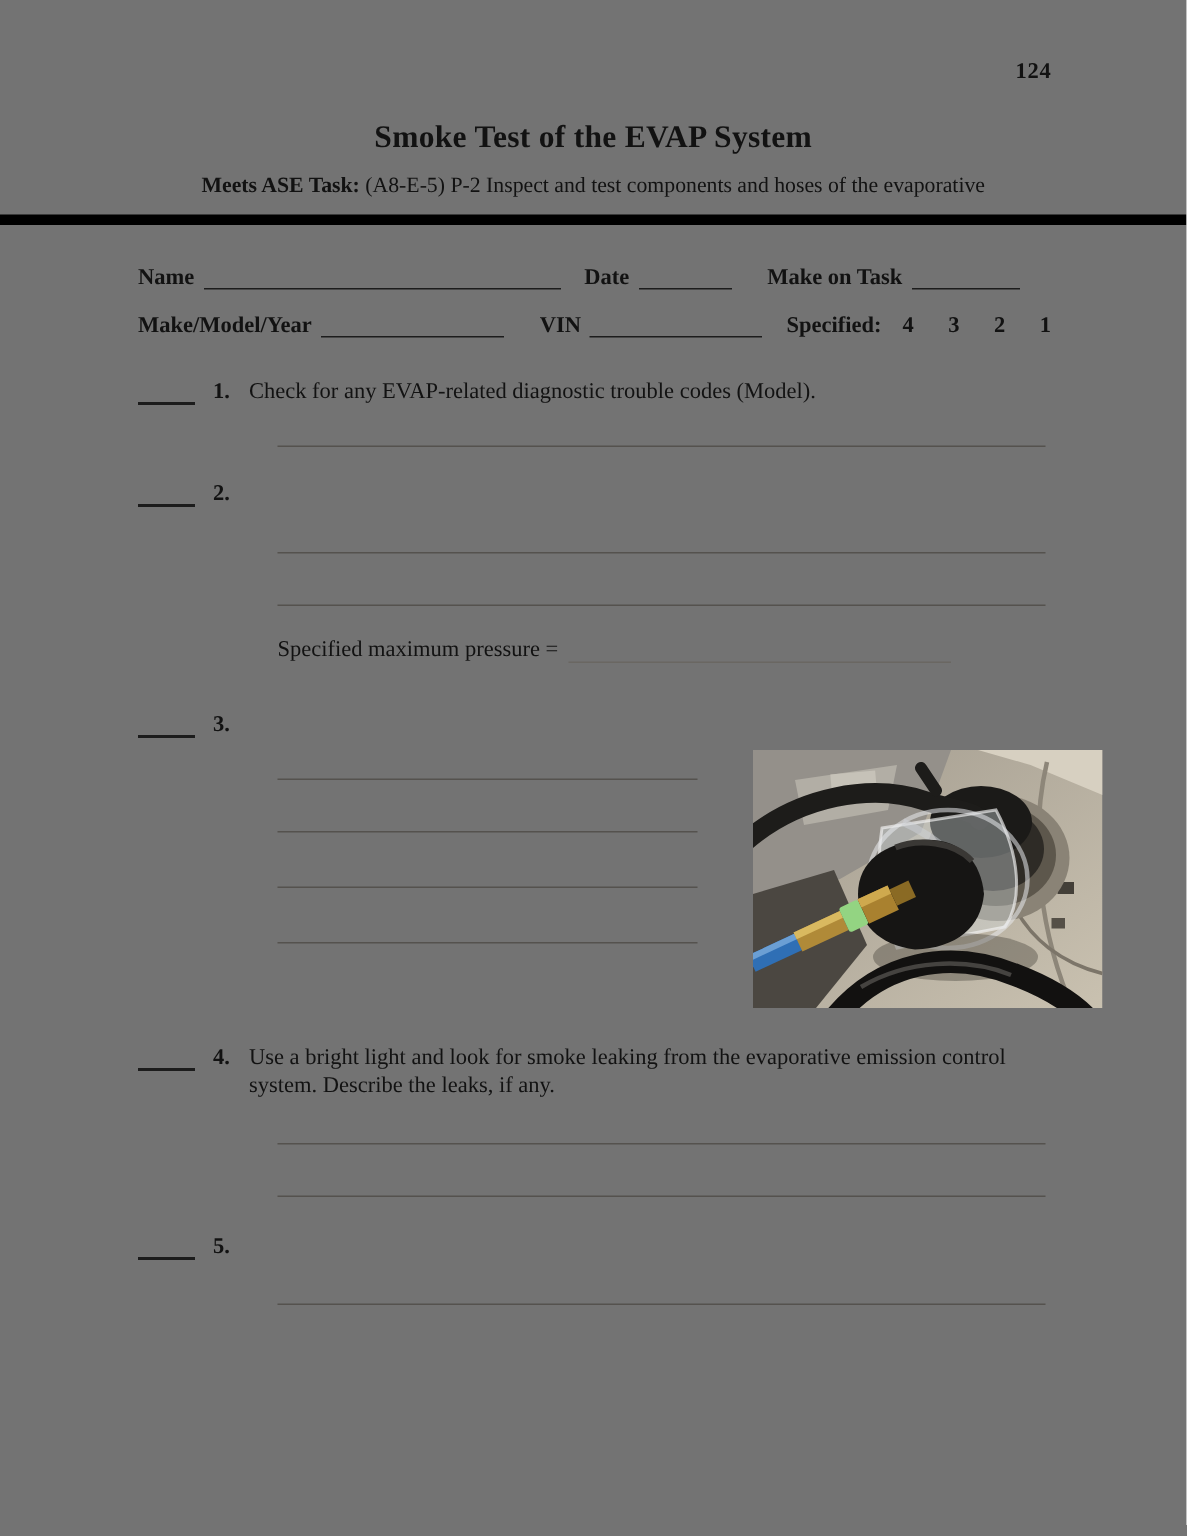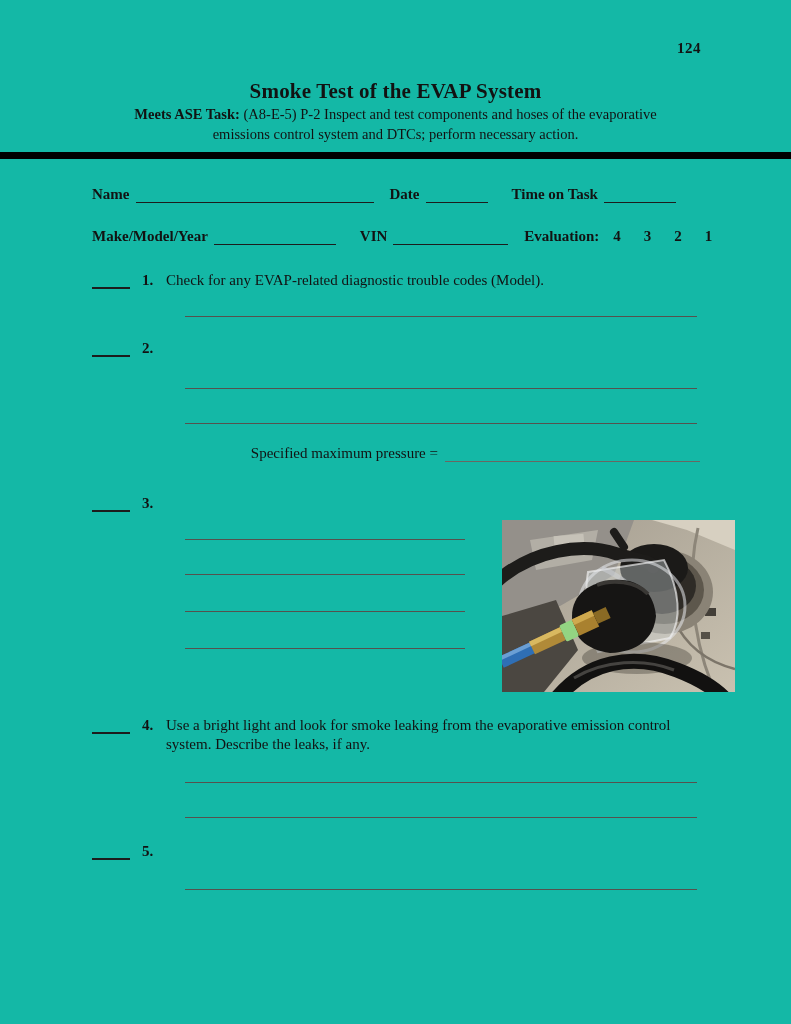--- a/index.html
+++ b/index.html
@@ -1,102 +1,99 @@
 <!DOCTYPE html>
 <html><head>
 <meta charset="utf-8">
 <style>
   html,body{margin:0;padding:0;background:#ffffff;}
   .page{
     width:791px;height:1024px;position:relative;overflow:hidden;
-    background:#14b8a6;color:#121212;
+    background:#737373;color:#121212;
     font-family:"Liberation Serif", serif;
     box-sizing:border-box;
   }
   .page-number{
     text-align:right;padding:40px 90px 0 0;
     font-weight:bold;font-size:15px;letter-spacing:.5px;
   }
   .doc-title{
     text-align:center;font-size:21px;font-weight:bold;
     margin-top:22px;letter-spacing:.2px;
   }
-  .subtitle{text-align:center;font-size:14.5px;line-height:1.22;margin-top:2px;}
+  .subtitle{text-align:center;font-size:14.5px;line-height:1.22;margin-top:12px;}
   .subtitle b{font-weight:bold;}
   .thick-rule{height:7px;background:#000;margin-top:9px;}
   .content{padding:0 91px 0 92px;font-size:15px;}
   
   .info-row{display:flex;align-items:center;font-weight:bold;white-space:nowrap;}
   .row-a{margin-top:27px;}
-  .row-b{margin-top:25px;}
+  .row-b{margin-top:15px;}
   .blank{display:inline-block;border-bottom:1.8px solid #1c1c1c;height:15px;flex:none;}
   .lbl{flex:none;}
   .gap6{width:6px;flex:none;} .gap16{width:16px;flex:none;} .gap24{width:24px;flex:none;}
   .scores{display:flex;gap:23px;font-weight:bold;margin-left:14px;}
   
   .item{position:relative;}
   .task{display:flex;align-items:flex-start;line-height:1.26;}
   .checkoff{width:38px;height:16px;border-bottom:2px solid #1c1c1c;flex:none;margin-right:12px;}
   .tnum{font-weight:bold;width:24px;flex:none;}
   .ttext{flex:1;}
   .ans{margin-left:93px;width:512px;height:0;border-bottom:1.5px solid #55524e;}
   .ans-short{margin-left:93px;width:280px;height:0;border-bottom:1.5px solid #55524e;}
-  .spec-row{display:flex;align-items:flex-end;margin-left:93px;margin-top:21px;white-space:nowrap;justify-content:flex-end;}
+  .spec-row{display:flex;align-items:flex-end;margin-left:93px;margin-top:21px;white-space:nowrap;}
   .spec-blank{display:inline-block;width:255px;border-bottom:1.5px solid #6a6762;height:14px;margin-left:7px;flex:none;}
   .mt26{margin-top:26px;} .mt22{margin-top:22px;} .mt30{margin-top:30px;}
   .mt34{margin-top:34px;} .mt32{margin-top:32px;} .mt36{margin-top:36px;}
   .mt16{margin-top:16px;} .mt24{margin-top:24px;} .mt28{margin-top:28px;}
   .item3{min-height:206px;}
   .photo{position:absolute;left:410px;top:26px;display:block;}
 </style>
 </head>
 <body>
 
 <div class="page">
 
   <div class="page-number">124</div>
 
   <div class="doc-title">Smoke Test of the EVAP System</div>
 
   <div class="subtitle">
     <b>Meets ASE Task:</b>
     <span>(A8-E-5) P-2  Inspect and test components and hoses of the evaporative</span>
   </div>
-  <div class="subtitle">
-    <span>emissions control system and DTCs; perform necessary action.</span>
-  </div>
 
   <div class="thick-rule"></div>
 
   <div class="content">
 
     <div class="info-row row-a">
       <span class="lbl">Name</span>
       <span class="gap6"></span>
         <span class="blank" style="width:238px"></span>
       <span class="gap16"></span>
       <span class="lbl">Date</span>
       <span class="gap6"></span>
         <span class="blank" style="width:62px"></span>
       <span class="gap24"></span>
-      <span class="lbl">Time on Task</span>
+      <span class="lbl">Make on Task</span>
       <span class="gap6"></span>
         <span class="blank" style="width:72px"></span>
     </div>
 
     <div class="info-row row-b">
       <span class="lbl">Make/Model/Year</span>
       <span class="gap6"></span>
         <span class="blank" style="width:122px"></span>
       <span class="gap24"></span>
       <span class="lbl">VIN</span>
       <span class="gap6"></span>
         <span class="blank" style="width:115px"></span>
       <span class="gap16"></span>
-      <span class="lbl">Evaluation:</span>
+      <span class="lbl">Specified:</span>
       <span class="scores">
         <span>4</span>
         <span>3</span>
         <span>2</span>
         <span>1</span>
       </span>
     </div>
 
     <div class="item">
       <div class="task mt26">

